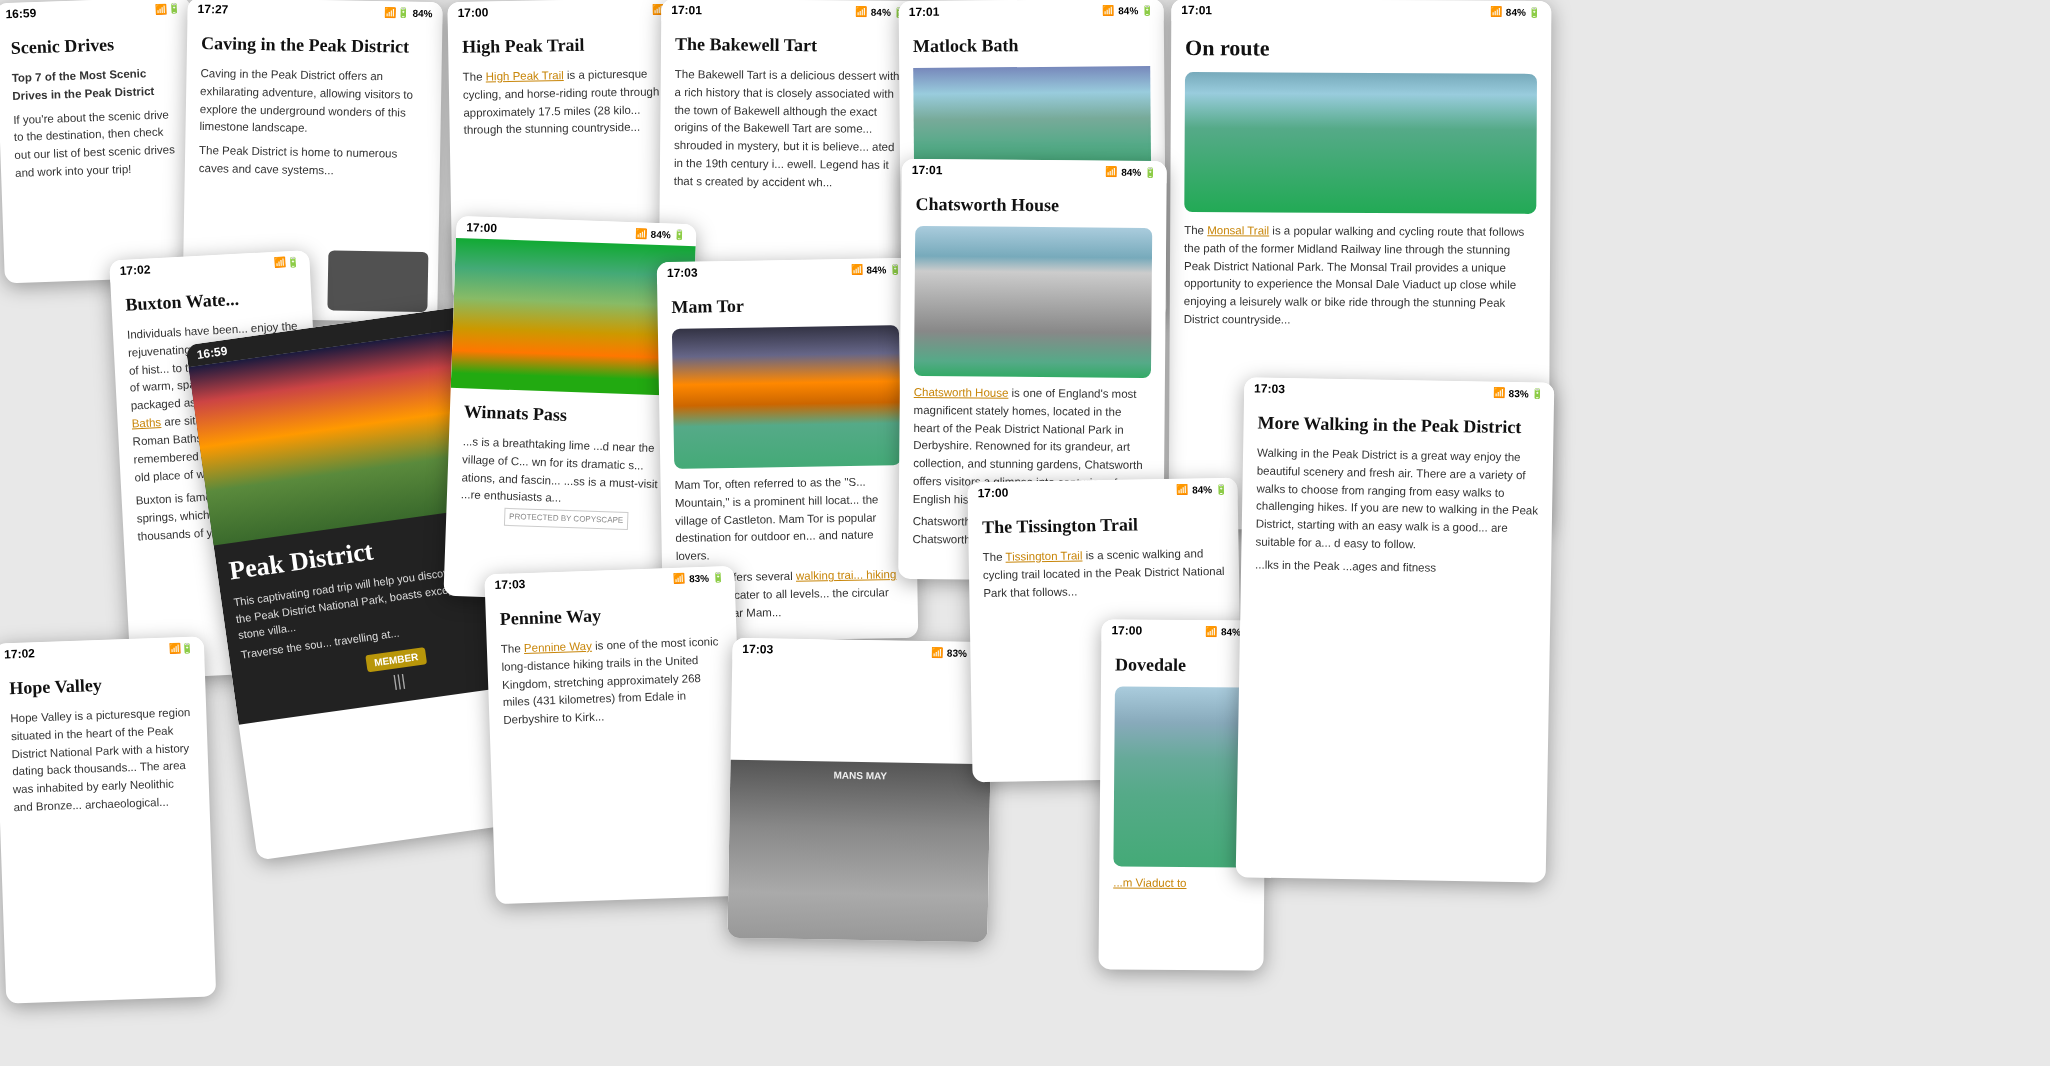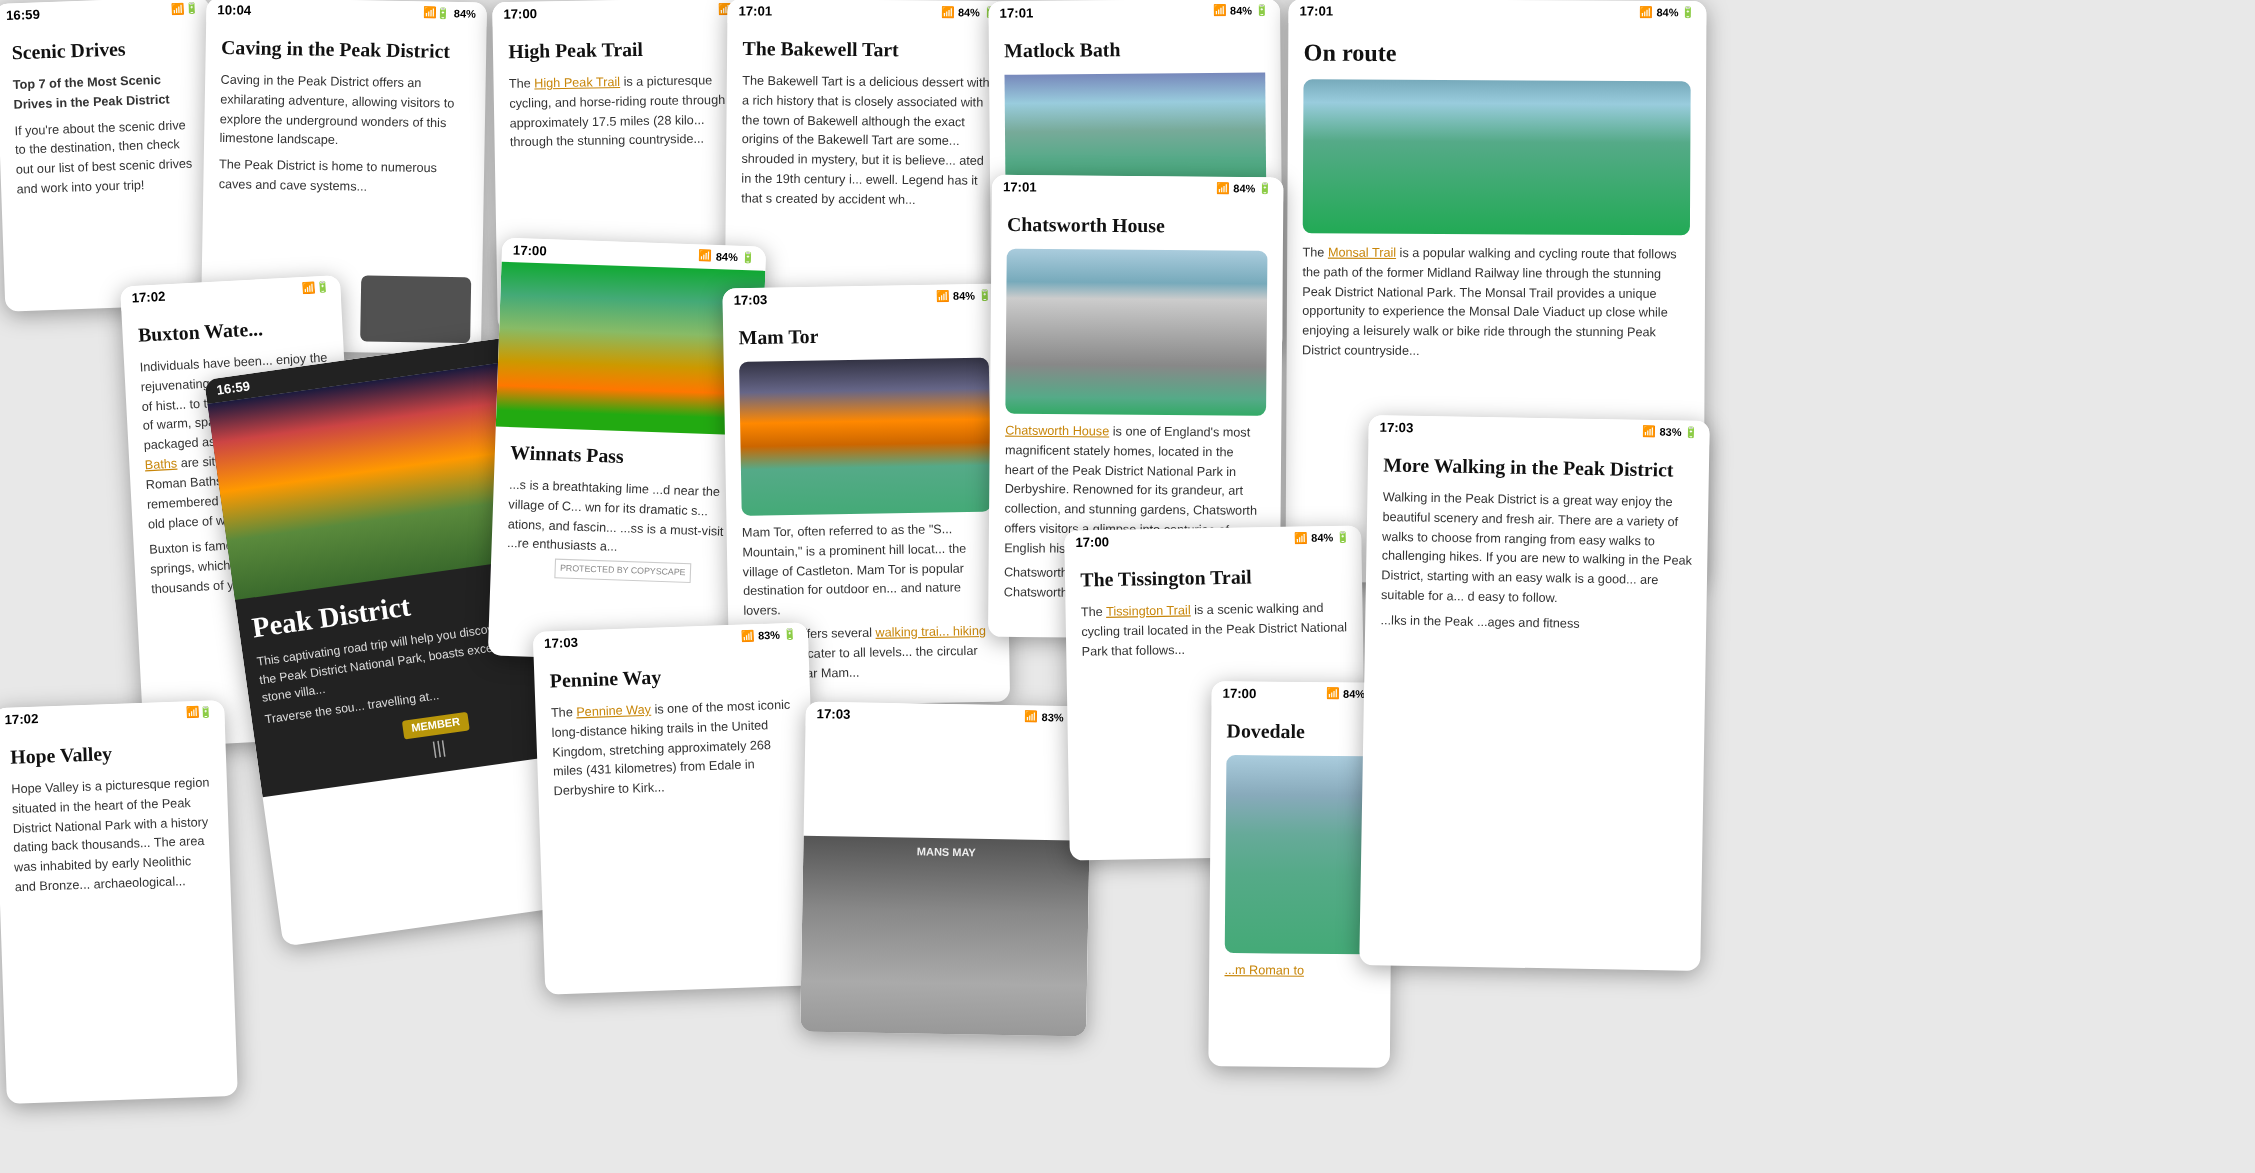--- a/index.html
+++ b/index.html
@@ -140,21 +140,21 @@
   </div>
   <div class="card-content">
     <div class="card-title">Scenic Drives</div>
     <div class="card-body" style="font-weight:600;margin-bottom:6px;">Top 7 of the Most Scenic Drives in the Peak District</div>
     <div class="card-body">If you're about the scenic drive to the destination, then check out our list of best scenic drives and work into your trip!</div>
   </div>
 </div>
 
 <div class="phone-card" id="card-caving">
   <div class="status-bar">
-    <span class="time">10:04</span>
+    <span class="time">17:27</span>
     <span class="status-icons">📶🔋 <span>84%</span></span>
   </div>
   <div class="card-content">
     <div class="card-title">Caving in the Peak District</div>
     <div class="card-body">Caving in the Peak District offers an exhilarating adventure, allowing visitors to explore the underground wonders of this limestone landscape.</div>
     <div class="card-body" style="margin-top:6px;">The Peak District is home to numerous caves and cave systems...</div>
   </div>
 
   <div style="position:absolute;bottom:10px;right:10px;width:100px;height:60px;background:#333;border-radius:6px;opacity:0.85;"></div>
 </div>
@@ -335,21 +335,21 @@
 
 <div class="phone-card" id="card-dovedale">
   <div class="status-bar">
     <span class="time">17:00</span>
     <span class="status-icons">📶 <span>84%</span>🔋</span>
   </div>
   <div class="card-content">
     <div class="card-title">Dovedale</div>
     <div class="img-dovedale" style="border-radius:8px;margin-bottom:8px;"></div>
     <div class="card-body">
-      <span class="link-text">...m Roman to</span>
+      <span class="link-text">...m Viaduct to</span>
     </div>
   </div>
 </div>
 
 <div class="phone-card" id="card-morewalk">
   <div class="status-bar">
     <span class="time">17:03</span>
     <span class="status-icons">📶 <span>83%</span>🔋</span>
   </div>
   <div class="card-content">

